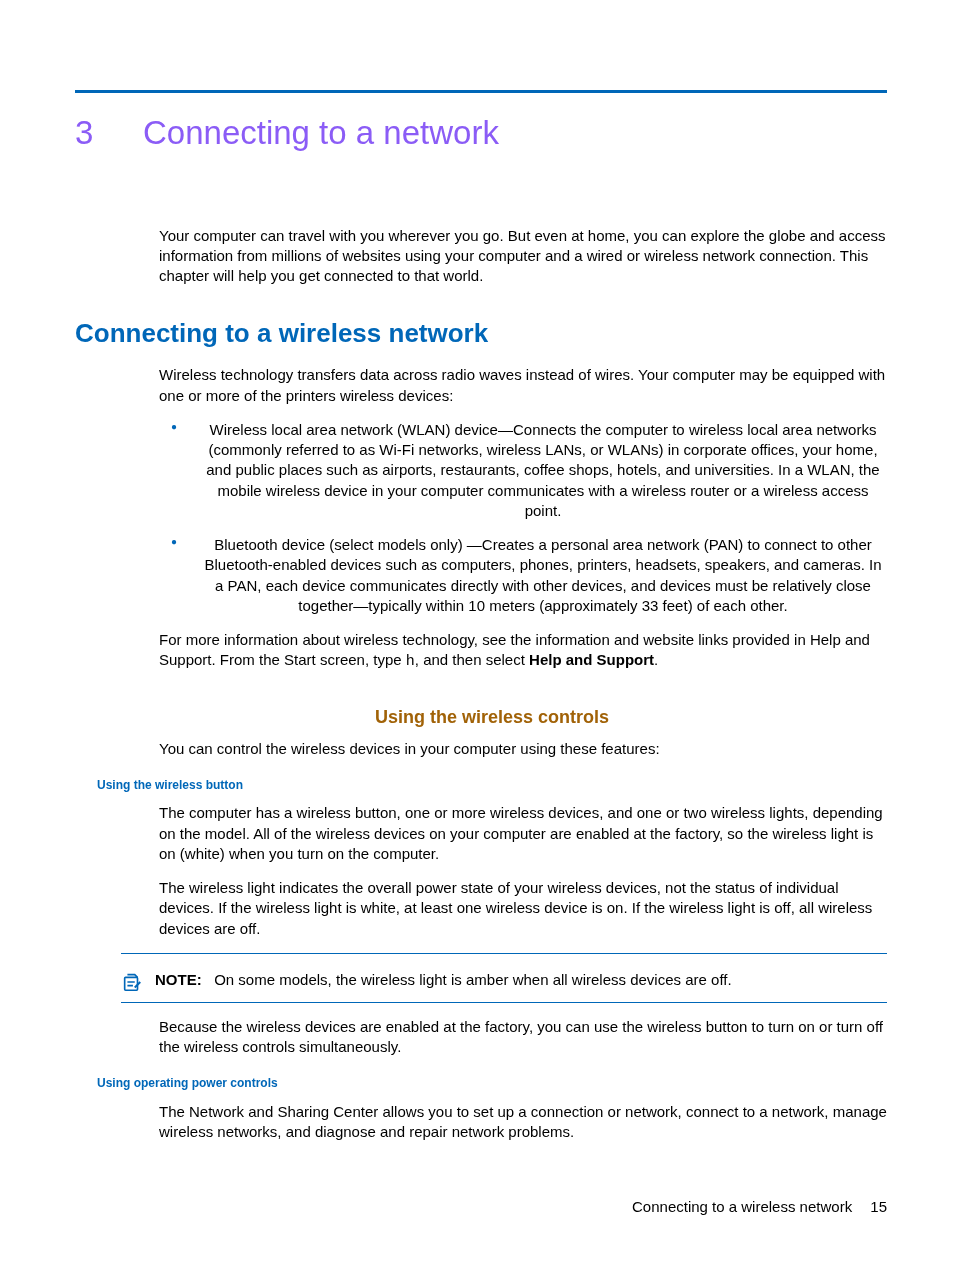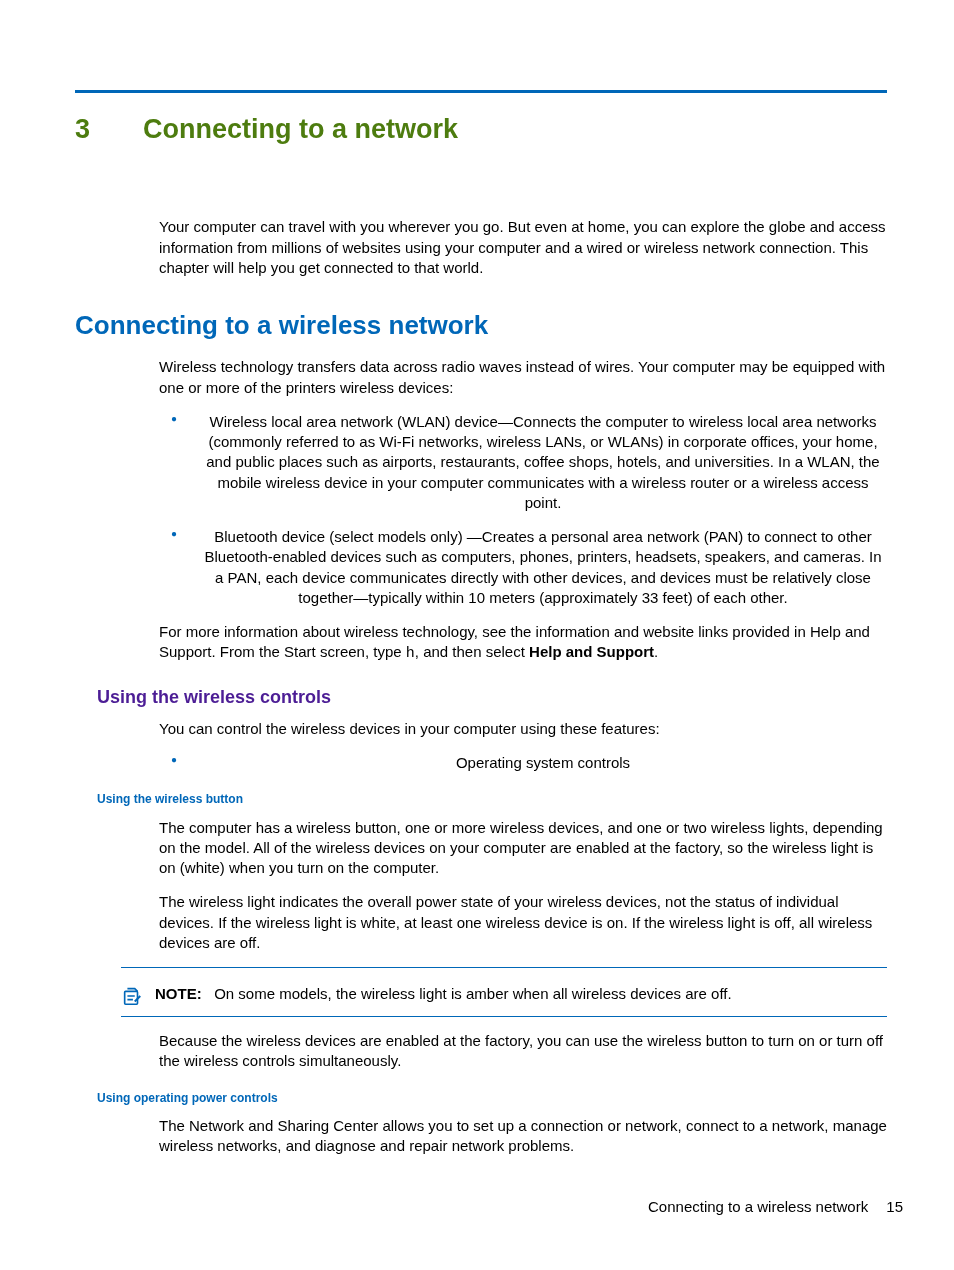--- a/index.html
+++ b/index.html
@@ -11,47 +11,48 @@
       color: #000;
       line-height: 1.35;
       padding: 90px 67px 60px 75px;
       position: relative;
     }
     .top-rule {
       border-top: 3px solid #0067b8;
       margin-bottom: 18px;
     }
     .chapter-title {
-      font-size: 27px;
-      font-weight: bold;
-      color: #4d7c0f;
+      font-size: 33px;
+      font-weight: normal;
+      color: #8b5cf6;
       margin-bottom: 70px;
     }
     .chapter-title .num {
       display: inline-block;
       width: 68px;
     }
     .intro-para {
       margin-left: 84px;
       margin-bottom: 30px;
       margin-top: 8px;
     }
     .h2 {
       font-size: 26px;
       font-weight: bold;
       color: #0067b8;
       margin-bottom: 14px;
     }
     .h3 {
       font-size: 18px;
       font-weight: bold;
-      color: #4c1d95;
+      color: #a16207;
       margin-left: 22px;
-      margin-top: 20px;
+      margin-top: 32px;
       margin-bottom: 10px;
+      text-align: center;
     }
     .h4 {
       font-size: 12px;
       font-weight: bold;
       color: #0067b8;
       margin-left: 22px;
       margin-top: 18px;
       margin-bottom: 10px;
     }
     .body-p {
@@ -95,21 +96,21 @@
       line-height: 1;
       padding-top: 1px;
     }
     .note-block .note-text {
       flex: 1;
     }
     .note-label { font-weight: bold; }
     .footer {
       position: absolute;
       bottom: 53px;
-      right: 51px;
+      right: 67px;
       font-size: 15px;
     }
     .footer .pn { margin-left: 14px; }
   </style>
 </head>
 <body>
 
 <div class="top-rule"></div>
 
 <div class="chapter-title">
@@ -129,21 +130,20 @@
 
 <p class="body-p">
   <span>For more information about wireless technology, see the information and website links provided in Help and Support. From the Start screen, type </span><span class="mono">h</span><span>, and then select </span><span class="bold">Help and Support</span><span>.</span>
 </p>
 
 <h3 class="h3">Using the wireless controls</h3>
 
 <p class="body-p">You can control the wireless devices in your computer using these features:</p>
 
 <ul class="doc-list">
-  <li>Operating system controls</li>
 </ul>
 
 <h4 class="h4">Using the wireless button</h4>
 
 <p class="body-p">The computer has a wireless button, one or more wireless devices, and one or two wireless lights, depending on the model. All of the wireless devices on your computer are enabled at the factory, so the wireless light is on (white) when you turn on the computer.</p>
 <p class="body-p">The wireless light indicates the overall power state of your wireless devices, not the status of individual devices. If the wireless light is white, at least one wireless device is on. If the wireless light is off, all wireless devices are off.</p>
 
 <div class="note-block">
   <div class="note-icon">
     <svg width="22" height="22" viewBox="0 0 24 24" fill="none" stroke="#0067b8" stroke-width="1.8">

